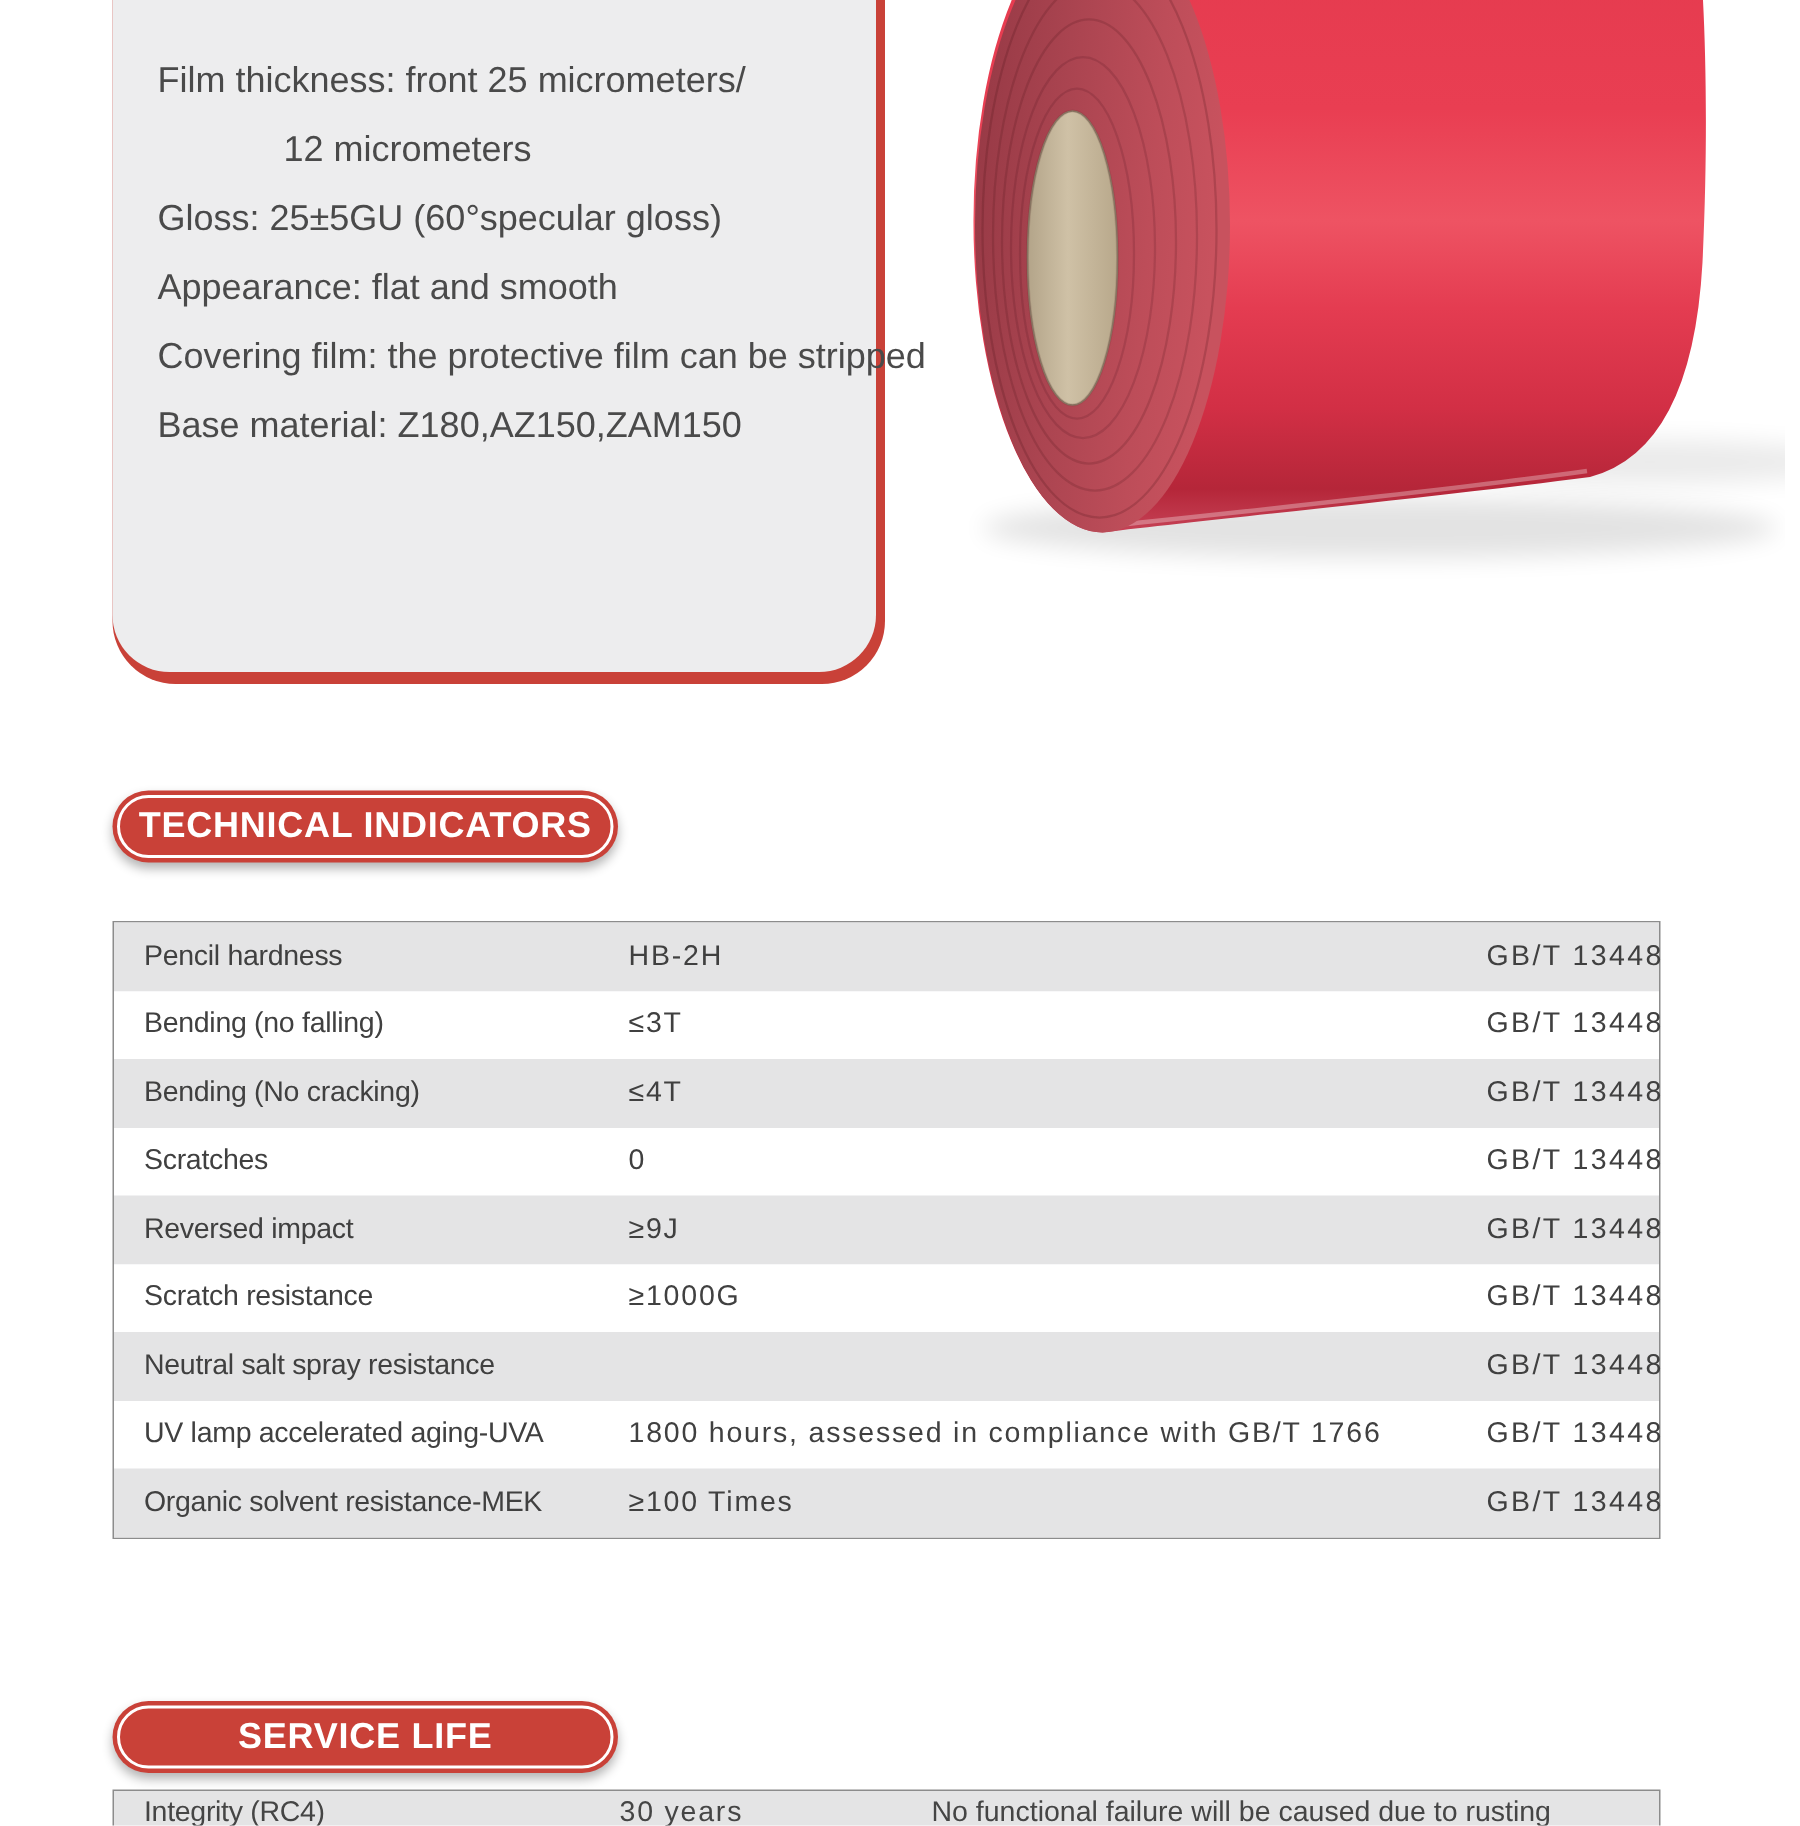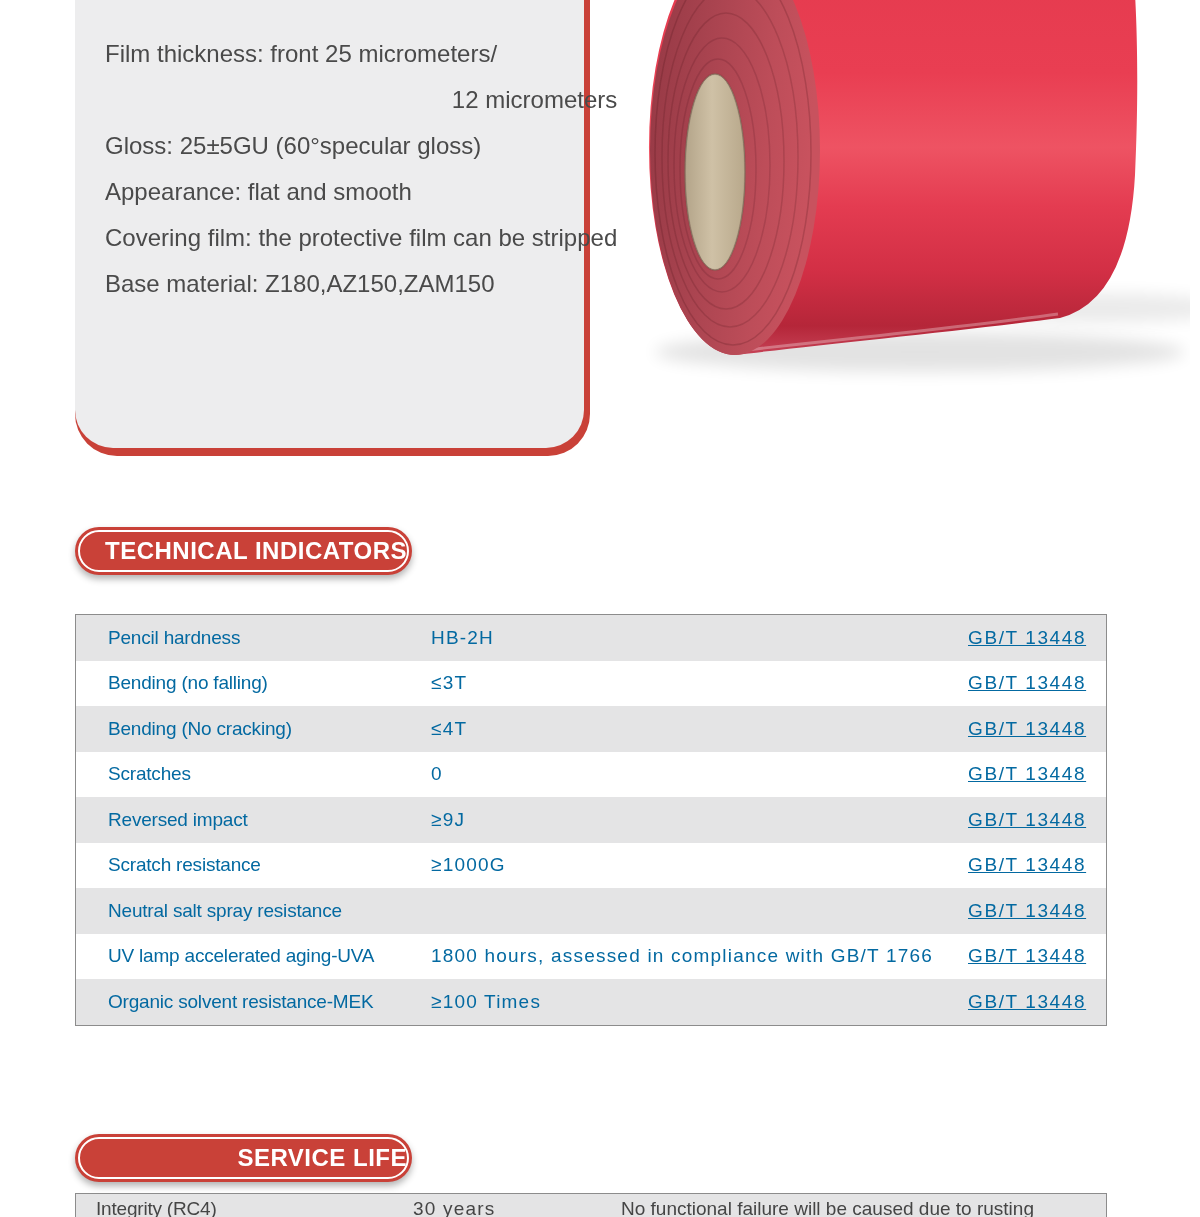--- a/index.html
+++ b/index.html
@@ -15,59 +15,59 @@
     background:#c94138;border-radius:0 0 42px 42px;
   }
   .card-gray{
     position:absolute;left:75px;top:-84px;width:509px;height:532px;
     background:#ededee;border-radius:0 0 38px 38px;
   }
   .spec-text{
     position:absolute;left:105px;top:31px;
     font-size:24px;line-height:46px;color:#4a4a4a;white-space:nowrap;
   }
-  .spec-line.indent-mid{margin-left:115px;text-align:right;}
+  .spec-line.indent-mid{margin-left:84px;}
   .spec-line.indent-sm{margin-left:63px;}
 
   
   .coil-wrap{position:absolute;left:630px;top:0;width:560px;height:400px;}
 
   
   .pill{
     position:absolute;left:75px;width:337px;height:48px;
     background:#c94138;border-radius:26px;
     box-shadow:0 4px 7px rgba(0,0,0,0.30);
   }
   .pill-inner{
     position:absolute;inset:3px;border:2px solid #ffffff;border-radius:22px;
-    display:flex;align-items:center;justify-content:flex-end;
+    display:flex;align-items:center;justify-content:center;
   }
   .pill-label{
     color:#ffffff;font-weight:bold;font-size:24px;letter-spacing:0.5px;white-space:nowrap;
   }
   .pill-technical{top:527px;}
   .pill-service{top:1100px;margin-top:34px;}
 
   
   .spec-table{
     position:absolute;left:75px;width:1030px;
     border:1px solid #8c8c8c;background:#ffffff;
   }
   .table-technical{top:614px;}
   .table-service{top:1193px;}
   .t-row{position:relative;height:45.5px;}
   .t-row:nth-child(odd){background:#e4e4e5;}
   .t-row:nth-child(even){background:#ffffff;}
   .cell{
     position:absolute;top:50%;transform:translateY(-50%);
-    font-size:19px;color:#0369a1;white-space:nowrap;margin-left:12px;
+    font-size:19px;color:#404040;white-space:nowrap;
   }
   .cp{left:20px;letter-spacing:-0.2px;}
   .cv{left:343px;letter-spacing:1.2px;}
-  .cs{left:880px;letter-spacing:1.6px;text-decoration:underline;}
+  .cs{left:915px;letter-spacing:1.6px;}
   
   .s-row{position:relative;height:46px;background:#e4e4e5;}
   .s-cell{position:absolute;top:4px;font-size:19px;color:#454545;white-space:nowrap;}
   .sp{left:20px;letter-spacing:-0.2px;}
   .sv{left:337px;letter-spacing:1.2px;}
   .sd{left:545px;}
 </style>
 </head>
 <body>
 

